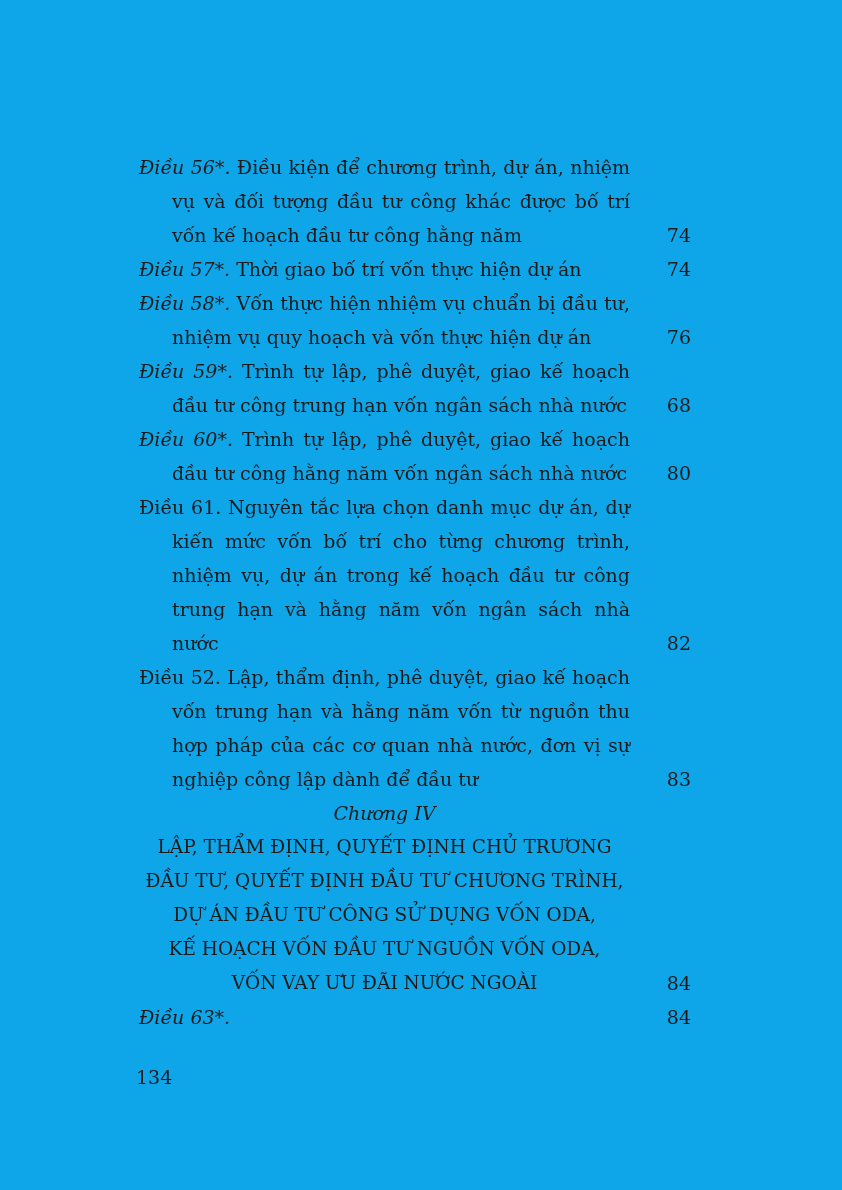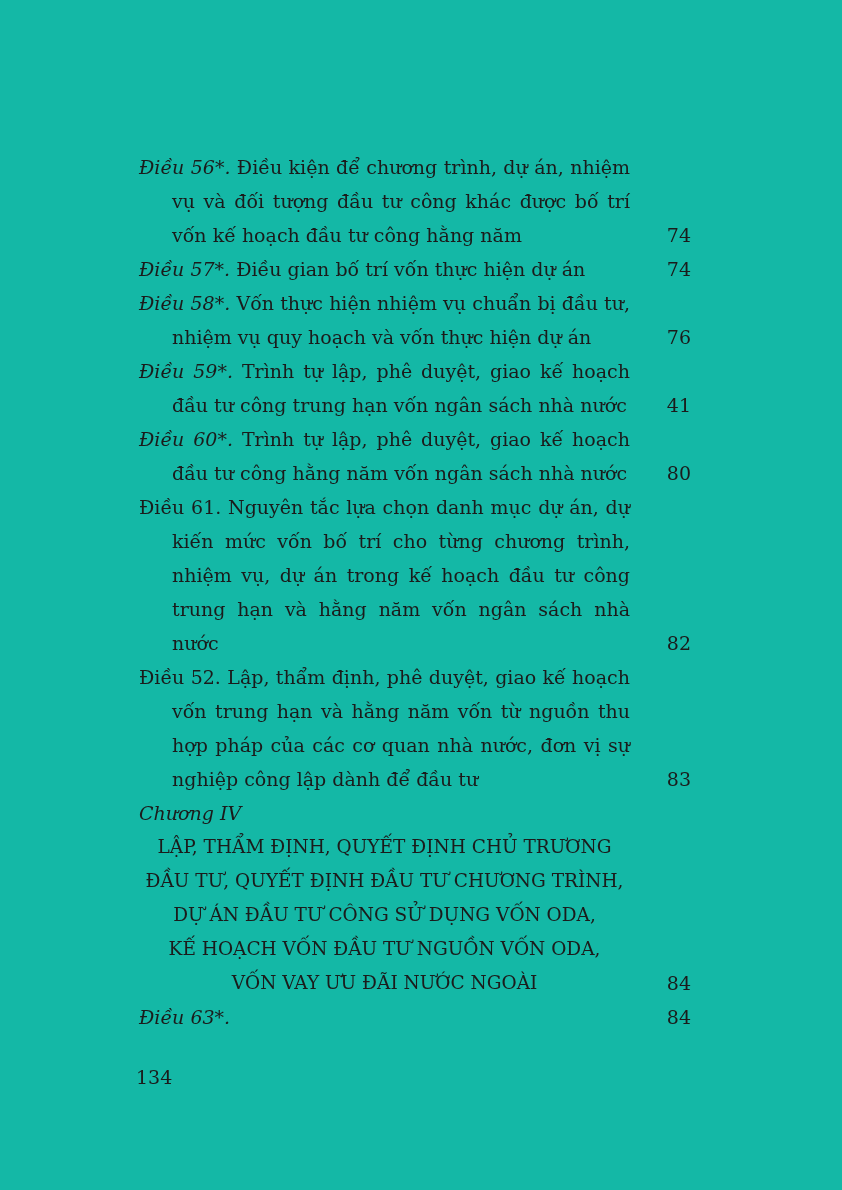--- a/index.html
+++ b/index.html
@@ -11,21 +11,21 @@
     height: 1190px;
     background: #ffffff;
     font-family: "DejaVu Serif", "Liberation Serif", serif;
     color: #1b1b1b;
     overflow: hidden;
   }
   .page {
     position: relative;
     width: 842px;
     height: 1190px;
-    background: #14b8a6;
+    background: #0ea5e9;
   }
   .content {
     position: absolute;
     left: 139px;
     top: 150px;
     width: 568px;
   }
   .entry {
     position: relative;
     font-size: 19px;
@@ -49,20 +49,21 @@
     font-size: 19px;
     font-style: normal;
   }
   .chapter {
     position: relative;
     font-size: 19px;
     line-height: 34px;
   }
   .chapter-label {
     margin-right: 77px;
+    text-align: center;
     font-style: italic;
   }
   .chapter-title {
     margin-right: 77px;
     text-align: center;
     font-weight: normal;
     font-size: 18.5px;
   }
   .chapter-title .t-line {
     white-space: nowrap;
@@ -81,32 +82,32 @@
 
 <div class="page">
   <div class="content">
 
     <div class="entry">
       <span class="entry-text"><span class="it">Điều 56*.</span> <span>Điều kiện để chương trình, dự án, nhiệm vụ và đối tượng đầu tư công khác được bố trí vốn kế hoạch đầu tư công hằng năm</span></span>
       <span class="pg">74</span>
     </div>
 
     <div class="entry">
-      <span class="entry-text"><span class="it">Điều 57*.</span> <span>Điều gian bố trí vốn thực hiện dự án</span></span>
+      <span class="entry-text"><span class="it">Điều 57*.</span> <span>Thời giao bố trí vốn thực hiện dự án</span></span>
       <span class="pg">74</span>
     </div>
 
     <div class="entry">
       <span class="entry-text"><span class="it">Điều 58*.</span> <span>Vốn thực hiện nhiệm vụ chuẩn bị đầu tư, nhiệm vụ quy hoạch và vốn thực hiện dự án</span></span>
       <span class="pg">76</span>
     </div>
 
     <div class="entry">
       <span class="entry-text"><span class="it">Điều 59*.</span> <span>Trình tự lập, phê duyệt, giao kế hoạch đầu tư công trung hạn vốn ngân sách nhà nước</span></span>
-      <span class="pg">41</span>
+      <span class="pg">68</span>
     </div>
 
     <div class="entry">
       <span class="entry-text"><span class="it">Điều 60*.</span> <span>Trình tự lập, phê duyệt, giao kế hoạch đầu tư công hằng năm vốn ngân sách nhà nước</span></span>
       <span class="pg">80</span>
     </div>
 
     <div class="entry">
       <span class="entry-text"><span>Điều 61.</span> <span>Nguyên tắc lựa chọn danh mục dự án, dự kiến mức vốn bố trí cho từng chương trình, nhiệm vụ, dự án trong kế hoạch đầu tư công trung hạn và hằng năm vốn ngân sách nhà nước</span></span>
       <span class="pg">82</span>

